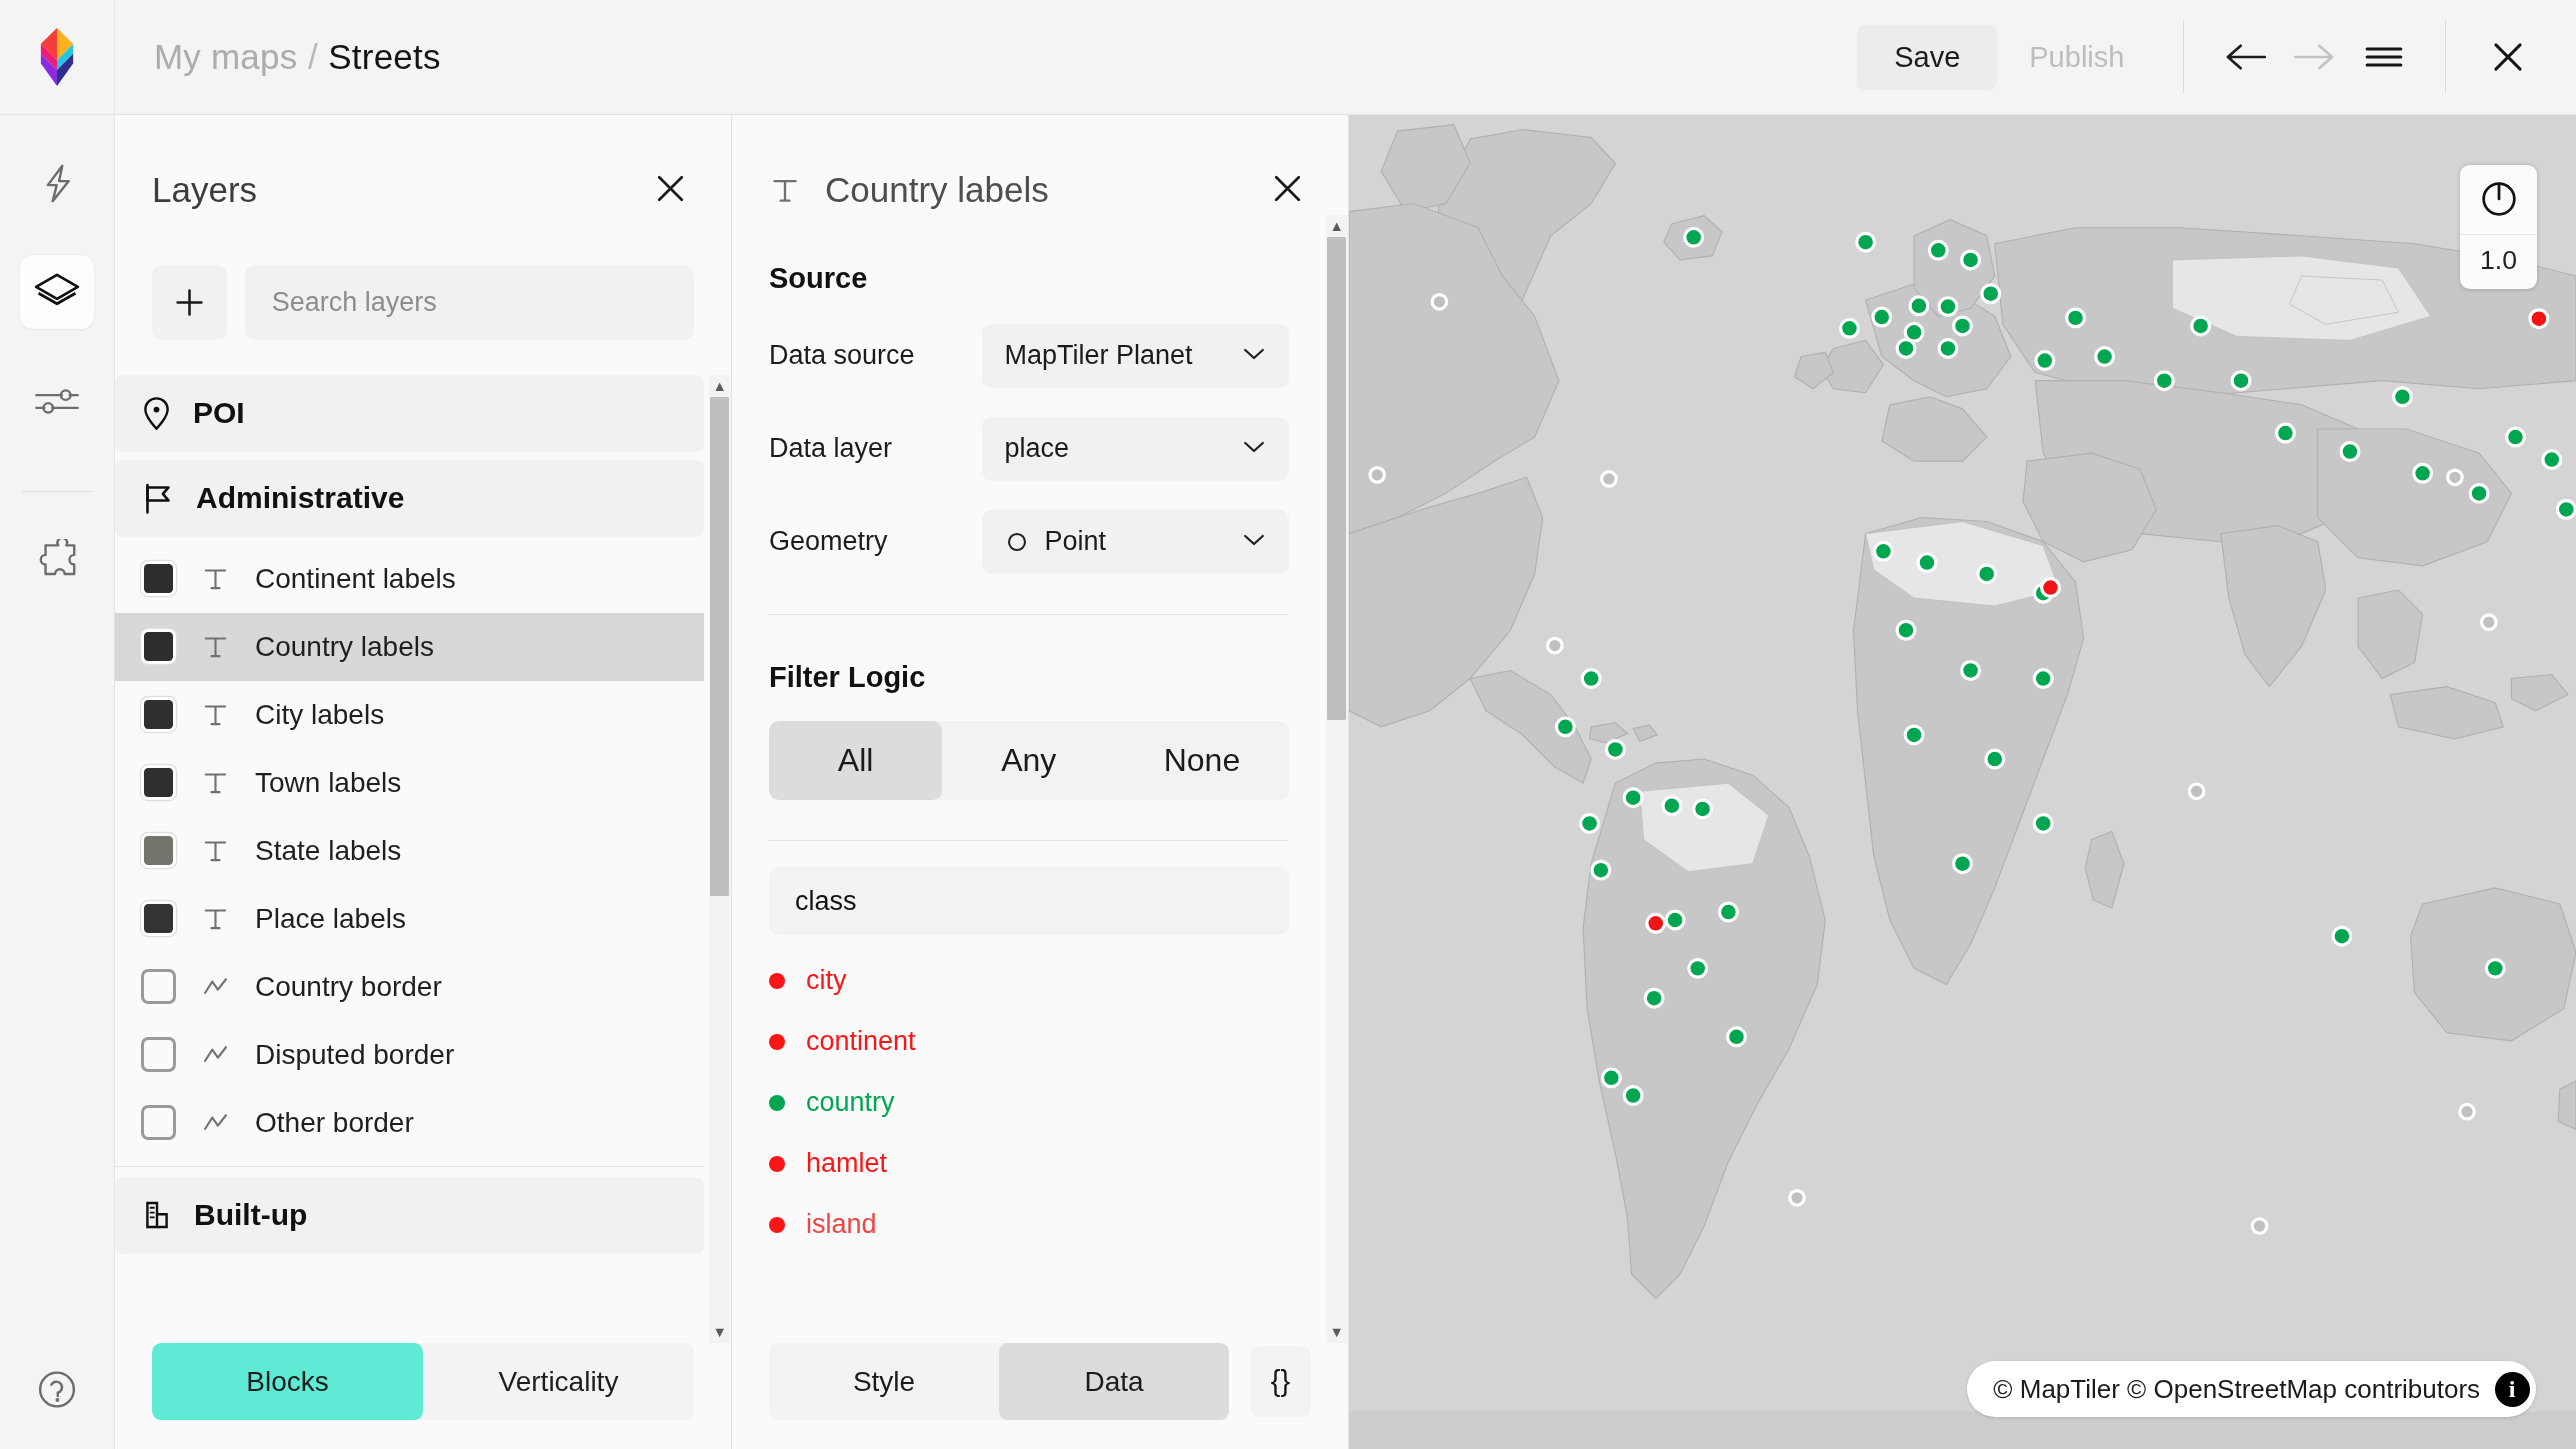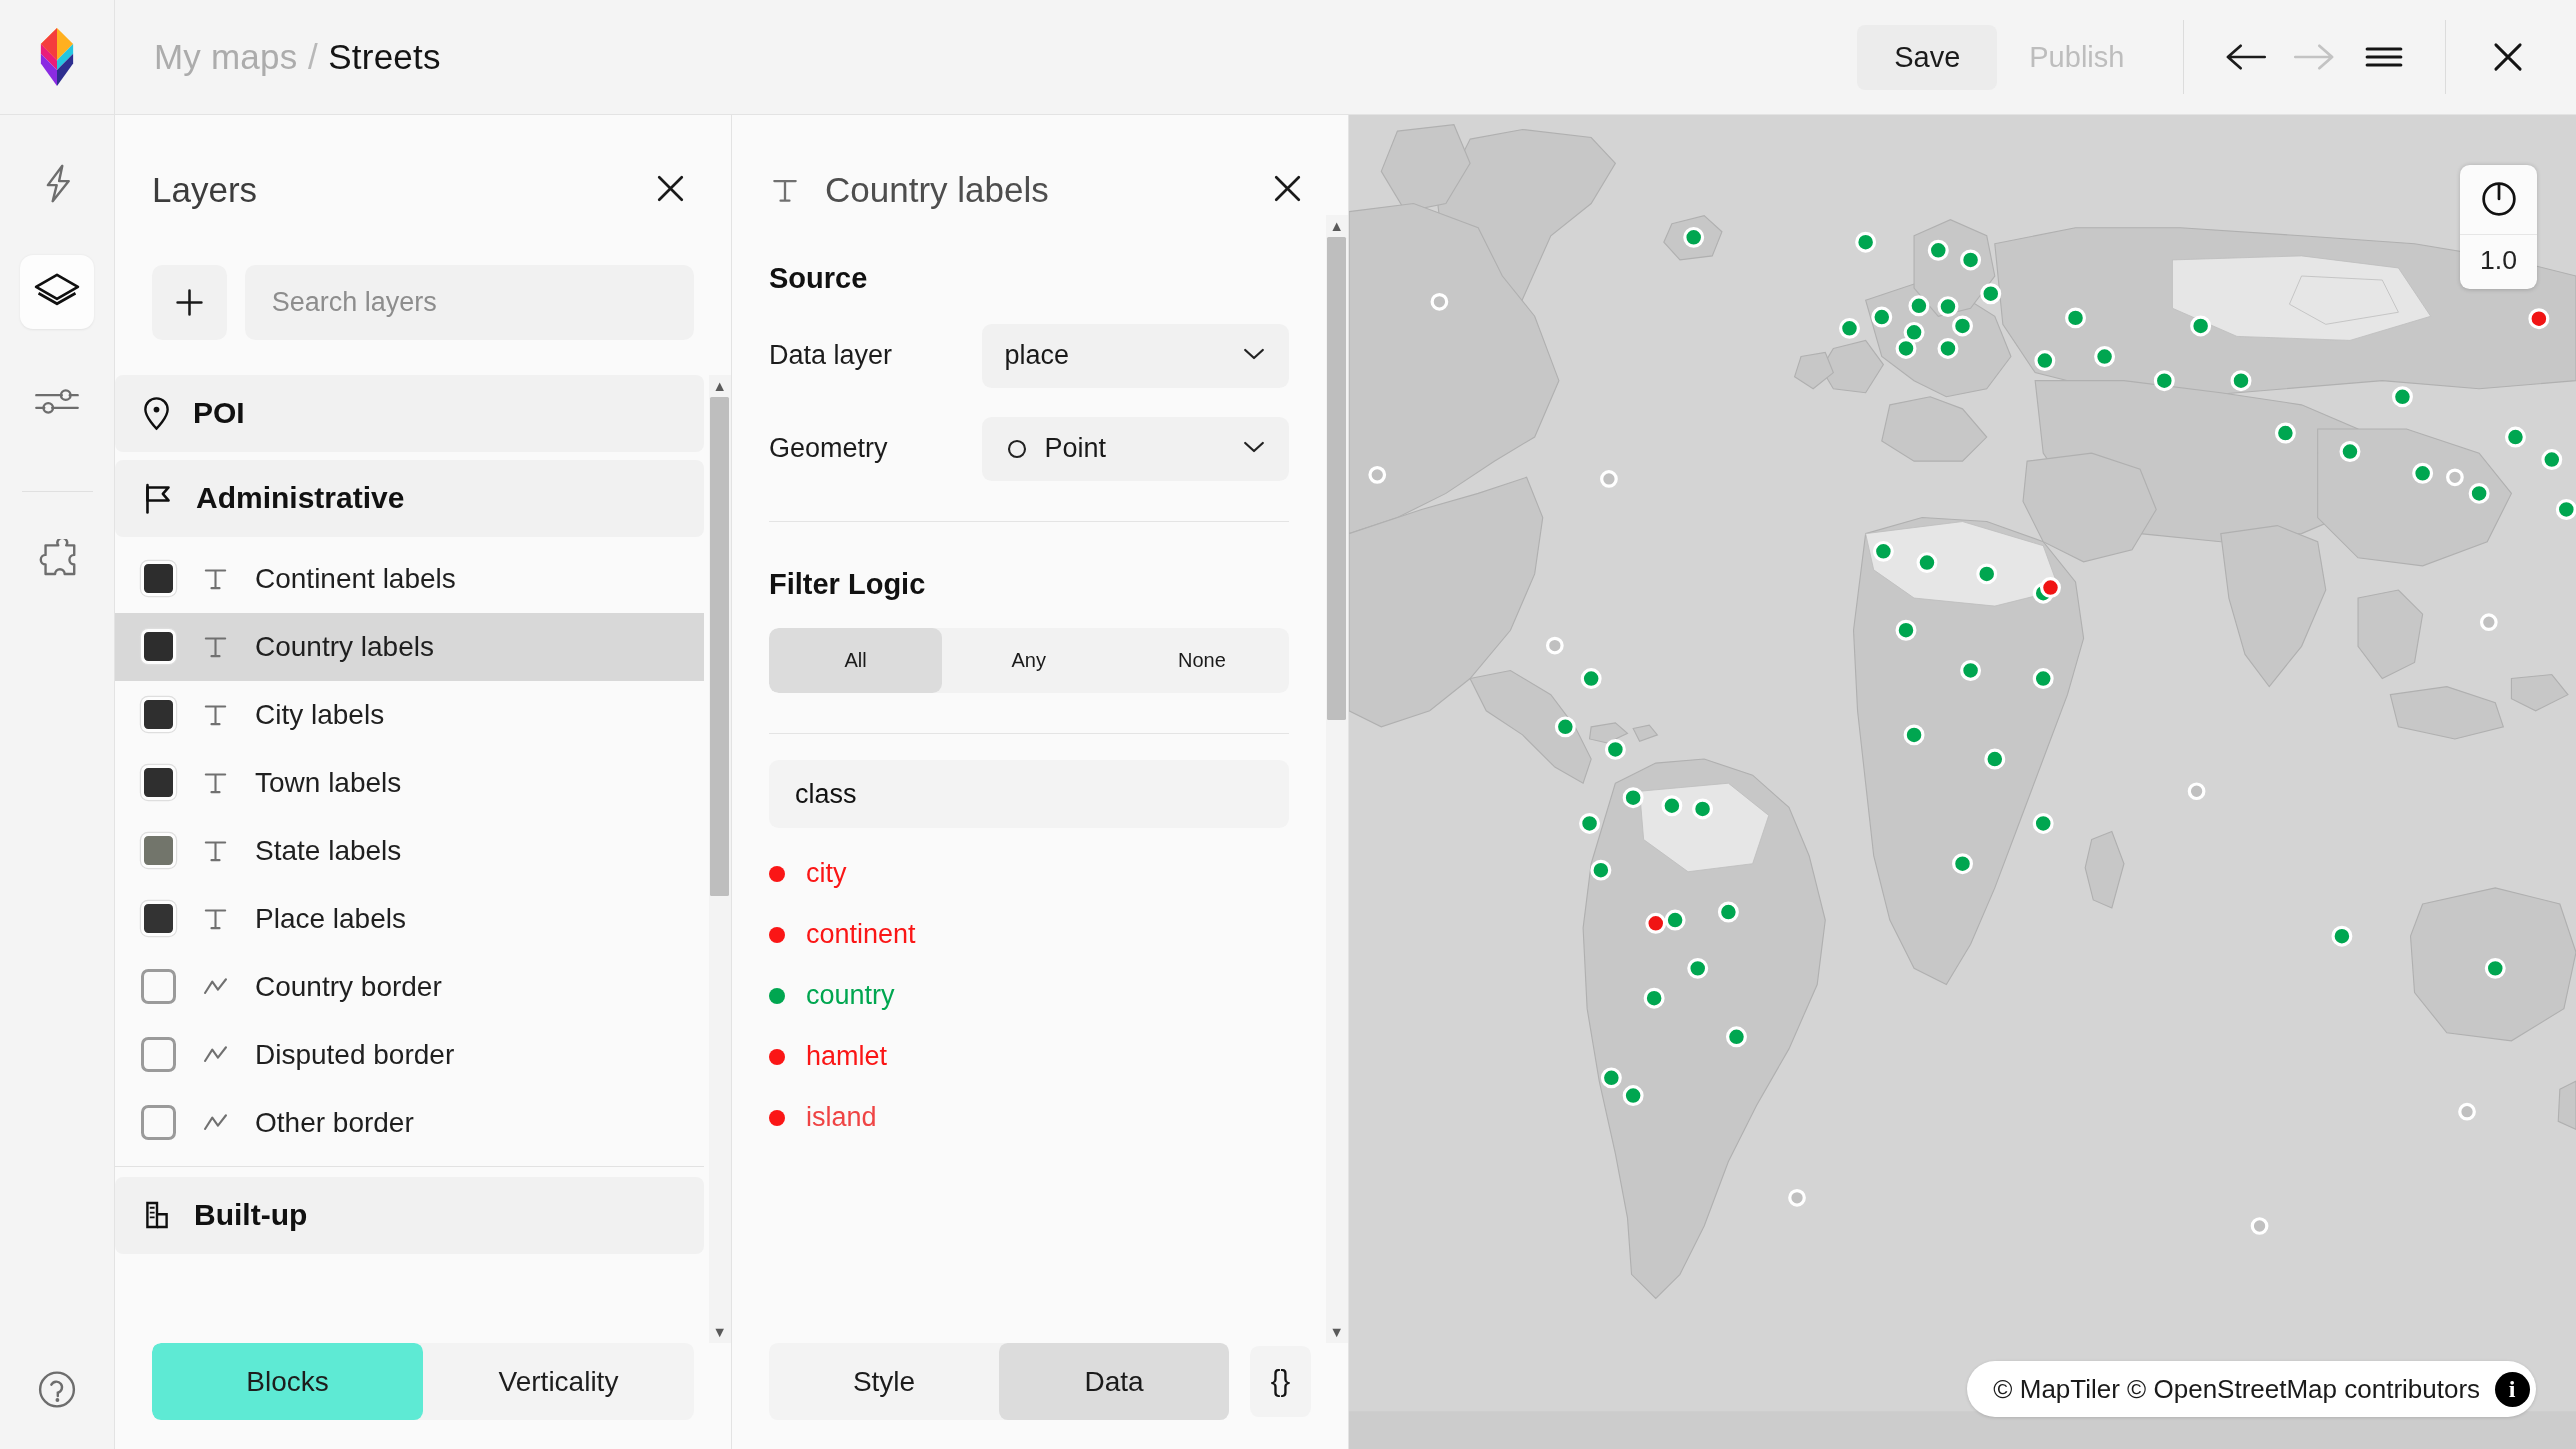--- a/index.html
+++ b/index.html
@@ -137,21 +137,21 @@
     display: flex; align-items: center; padding: 0 22.5px; gap: 16px; cursor: pointer;
   }
   .select .val { font-size: 27px; color: #1a1a1a; }
   .select .chev { margin-left: auto; color: #333; }
   .hr { height: 0.8px; background: #e4e4e4; margin: 40px 0 0 0; }
   .filter-head { display: flex; align-items: center; margin-top: 42px; }
   .filter-head .icons { margin-left: auto; display: flex; gap: 27px; align-items: center; }
   .seg {
     display: flex; background: #f2f2f2; border-radius: 9.7px; margin-top: 27px; overflow: hidden;
   }
-  .seg .opt { flex: 1; text-align: center; font-size: 20px; color: #1a1a1a; padding: 21px 0; cursor: pointer; }
+  .seg .opt { flex: 1; text-align: center; font-size: 32px; color: #1a1a1a; padding: 21px 0; cursor: pointer; }
   .seg .opt.active { background: #dcdcdc; border-radius: 9.7px; }
   .key-box {
     margin-top: 26px; height: 68px; background: #f3f3f3; border-radius: 9.7px;
     display: flex; align-items: center; padding: 0 26px; font-size: 27px; color: #121212;
   }
   .chip { display: flex; align-items: center; gap: 21px; margin-top: 30px; cursor: pointer; }
   .chip .dot { width: 16px; height: 16px; border-radius: 50%; flex: none; }
   .chip .txt { font-size: 27px; }
 
   .props-bottom { display: flex; align-items: center; gap: 21px; padding: 0 37px 29px 37px; }
@@ -415,20 +415,31 @@
           <svg width="37" height="37" viewBox="0 0 46 46">
             <path d="M9 9 L37 37 M37 9 L9 37" stroke="#1a1a1a" stroke-width="3.4" stroke-linecap="round"></path>
           </svg>
         </span>
       </div>
 
       <div class="props-scroll-area">
         <div class="props-content">
           <div class="section-title">Source</div>
 
+          <div class="field-row">
+            <span class="field-label">Data source</span>
+            <div class="select">
+              <span class="val">MapTiler Planet</span>
+              <span class="chev">
+                <svg width="24" height="16" viewBox="0 0 30 20">
+                    <path d="M4 5 L15 15 L26 5" stroke="#222" stroke-width="2.8" fill="none" stroke-linecap="round" stroke-linejoin="round"></path>
+                  </svg>
+              </span>
+            </div>
+          </div>
 
           <div class="field-row">
             <span class="field-label">Data layer</span>
             <div class="select">
               <span class="val">place</span>
               <span class="chev">
                 <svg width="24" height="16" viewBox="0 0 30 20">
                     <path d="M4 5 L15 15 L26 5" stroke="#222" stroke-width="2.8" fill="none" stroke-linecap="round" stroke-linejoin="round"></path>
                   </svg>
               </span>

